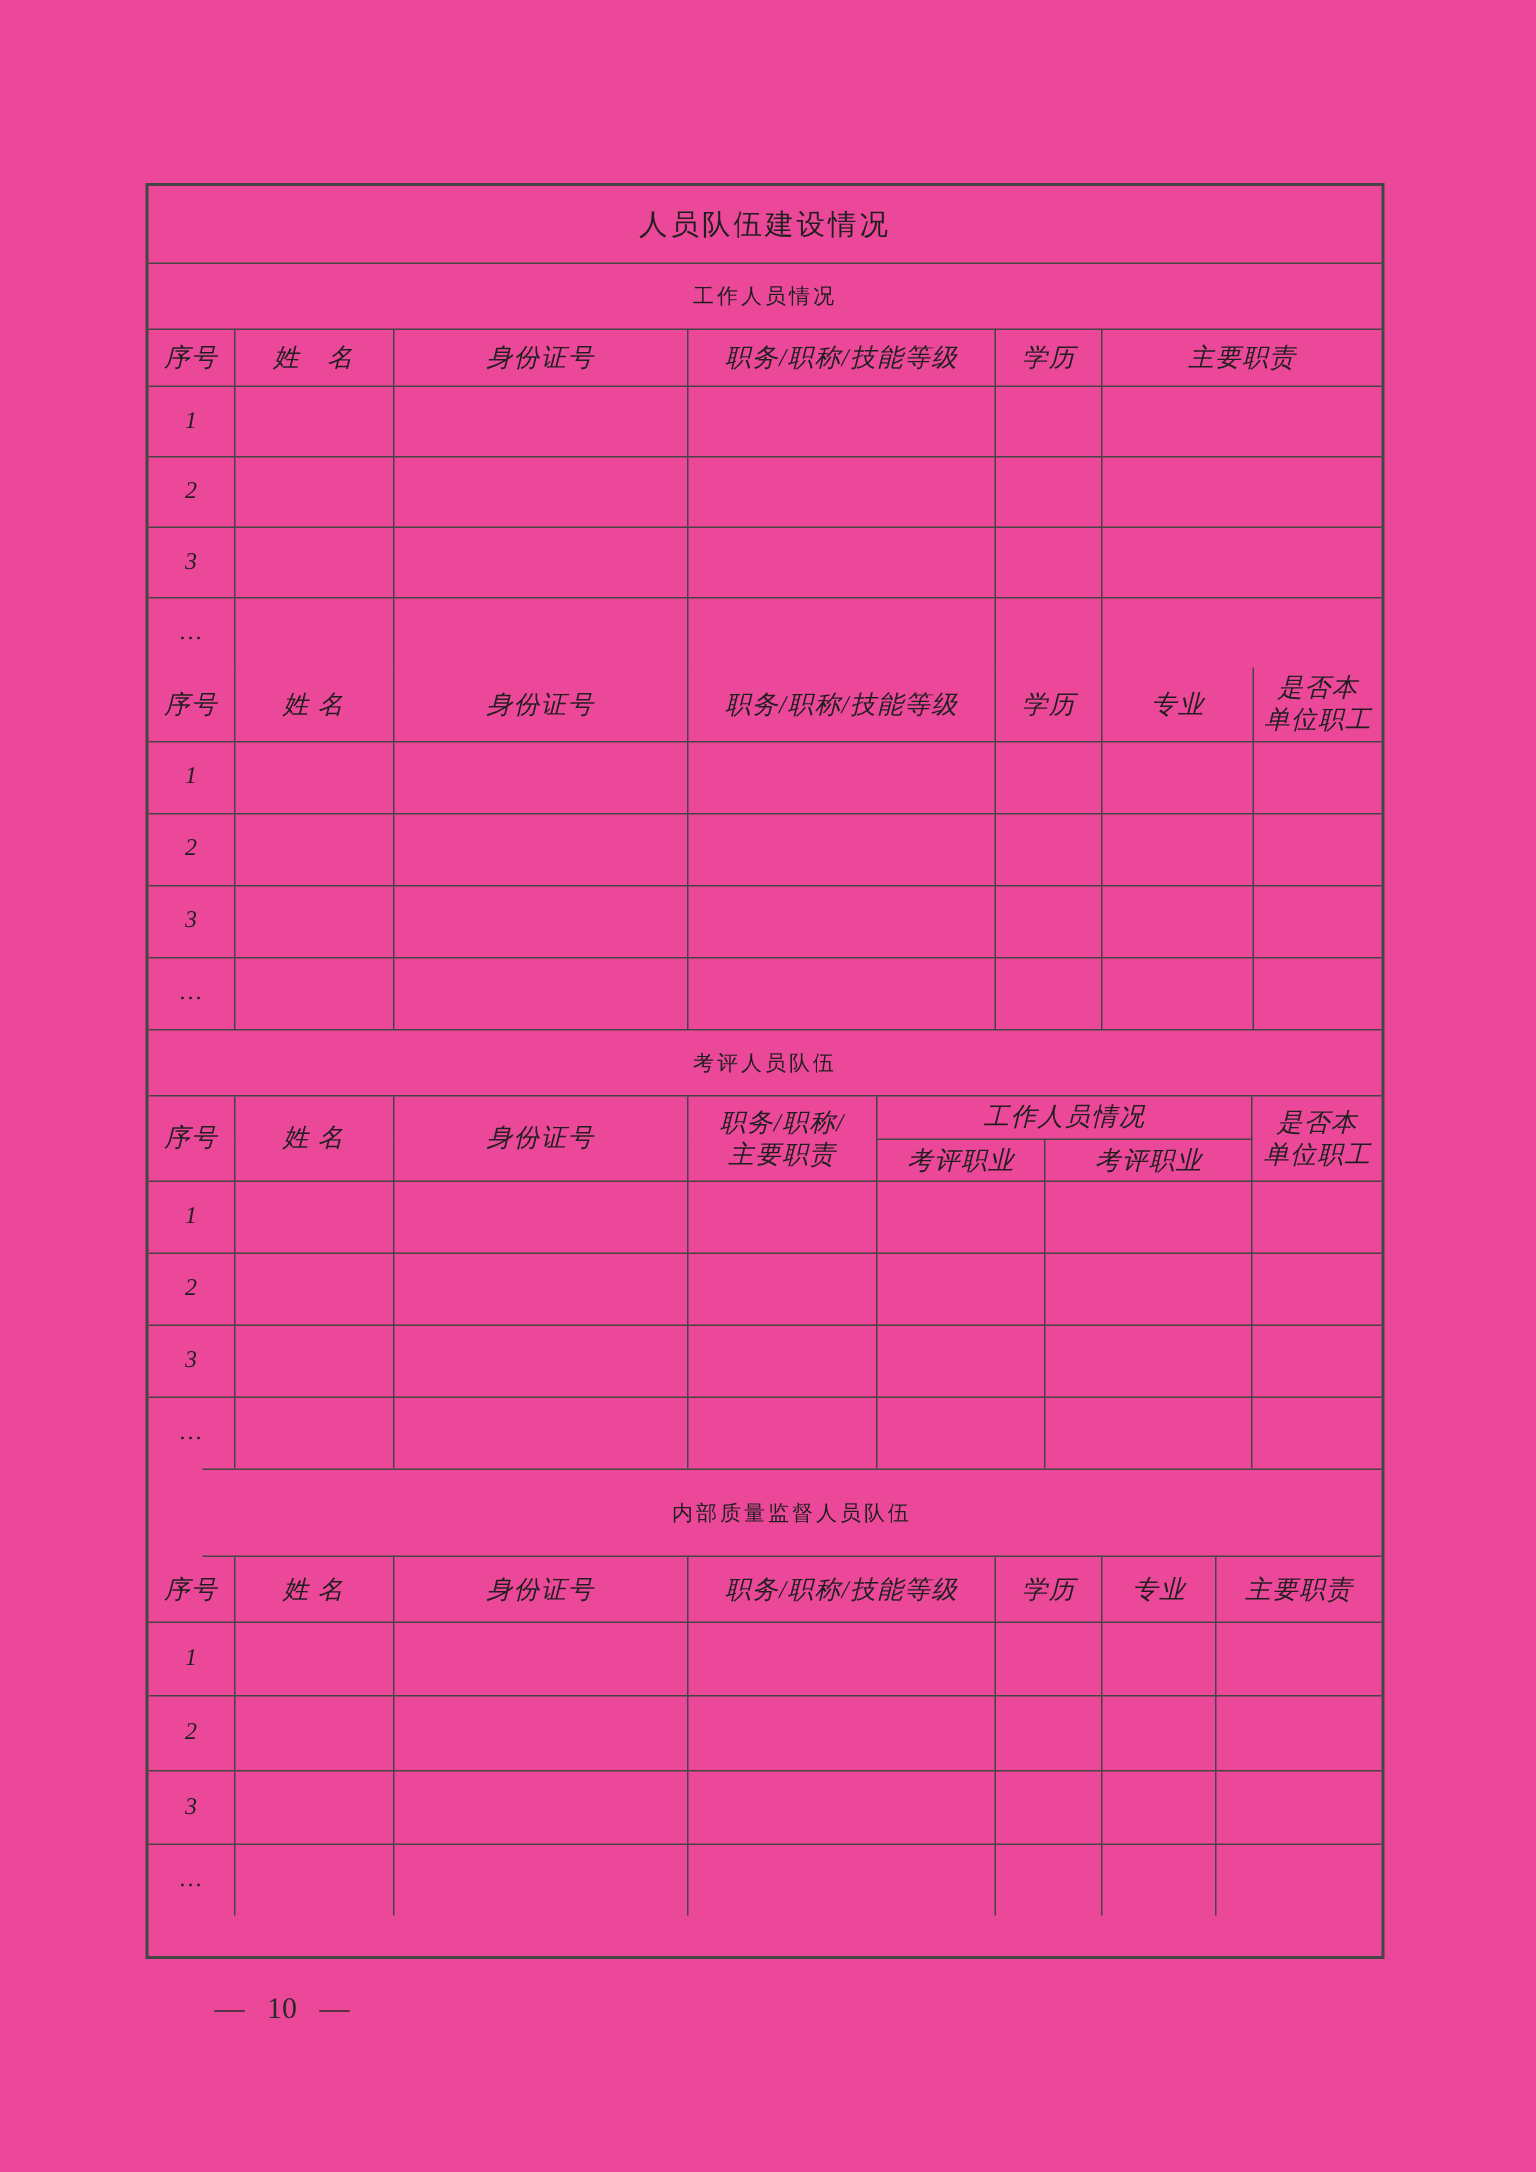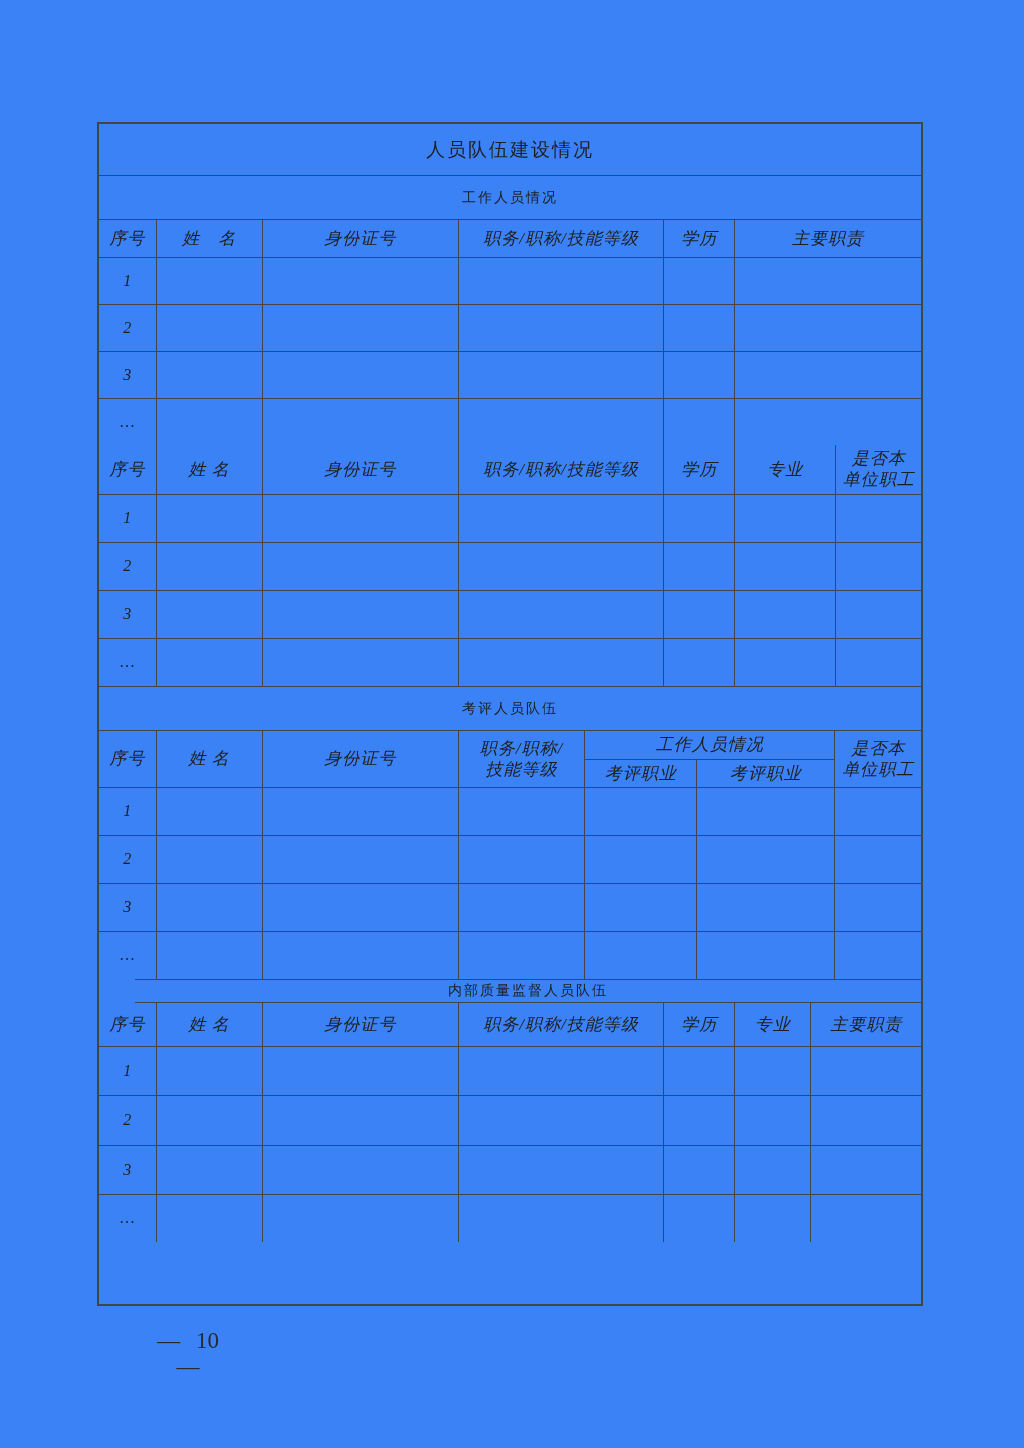--- a/index.html
+++ b/index.html
@@ -1,20 +1,20 @@
 <!DOCTYPE html>
 <html><head>
 <meta charset="utf-8">
 <style>
   * { margin:0; padding:0; box-sizing:border-box; }
   html,body { background:#ffffff; }
   .page {
     position:relative;
     width:1024px; height:1448px;
-    background:#3b82f6;
+    background:#ec4899;
     font-family:"Liberation Serif","DejaVu Serif",serif;
     color:#1f1f1f;
     overflow:hidden;
   }
   .form-box {
     position:absolute; left:97px; top:122px;
     width:826px; height:1184px;
     border:2px solid #454545;
     background:transparent;
   }
@@ -25,21 +25,21 @@
   }
   .section-title {
     border-top:1px solid #454545;
     border-bottom:1px solid #454545;
     display:flex; align-items:center; justify-content:center;
     font-size:14px; letter-spacing:2px;
   }
   .st-1 { height:45px; }
   .st-2 { height:45px; }
   .st-3 { height:45px;font-family:Liberation Serif, serif; }
-  .st-4 { height:24px;margin-left:36px; }
+  .st-4 { height:59px;margin-left:36px; }
   table.sec-table {
     width:100%;
     border-collapse:collapse;
     table-layout:fixed;
     font-style:italic;
   }
   .sec-table th, .sec-table td {
     border:1px solid #454545;
     font-weight:normal;
     text-align:center;
@@ -51,21 +51,21 @@
   .sec-table thead tr:first-child > * { border-top:0; }
   .sec-table tbody tr:last-child > * { border-bottom:0; }
   .sec-table tr > *:first-child { border-left:0; }
   .sec-table tr > *:last-child { border-right:0; }
   .sec-table td.rowlabel { font-size:16px; letter-spacing:0; }
   .prewrap { white-space:pre-line; line-height:1.25; }
   .page-number {
     position:absolute; left:138px; top:1328px;
     width:100px;
     text-align:center;
-    font-size:23px;
+    font-size:20px;
     word-spacing:10px;
     color:#2a2a2a;
   }
 </style>
 </head>
 <body>
 
 <div class="page">
   <div class="form-box">
 
@@ -199,21 +199,21 @@
           <col style="width:112px">
           <col style="width:138px">
           <col style="width:86px">
       </colgroup>
       <thead>
         <tr style="height:28px">
           <th rowspan="2">序号</th>
           <th rowspan="2">姓 名</th>
           <th rowspan="2">身份证号</th>
           <th rowspan="2" class="prewrap">职务/职称/
-技能等级</th>
+主要职责</th>
           <th colspan="2">工作人员情况</th>
           <th rowspan="2" class="prewrap">是否本
 单位职工</th>
         </tr>
         <tr style="height:28px">
           <th>考评职业</th>
           <th>考评职业</th>
         </tr>
       </thead>
       <tbody>

